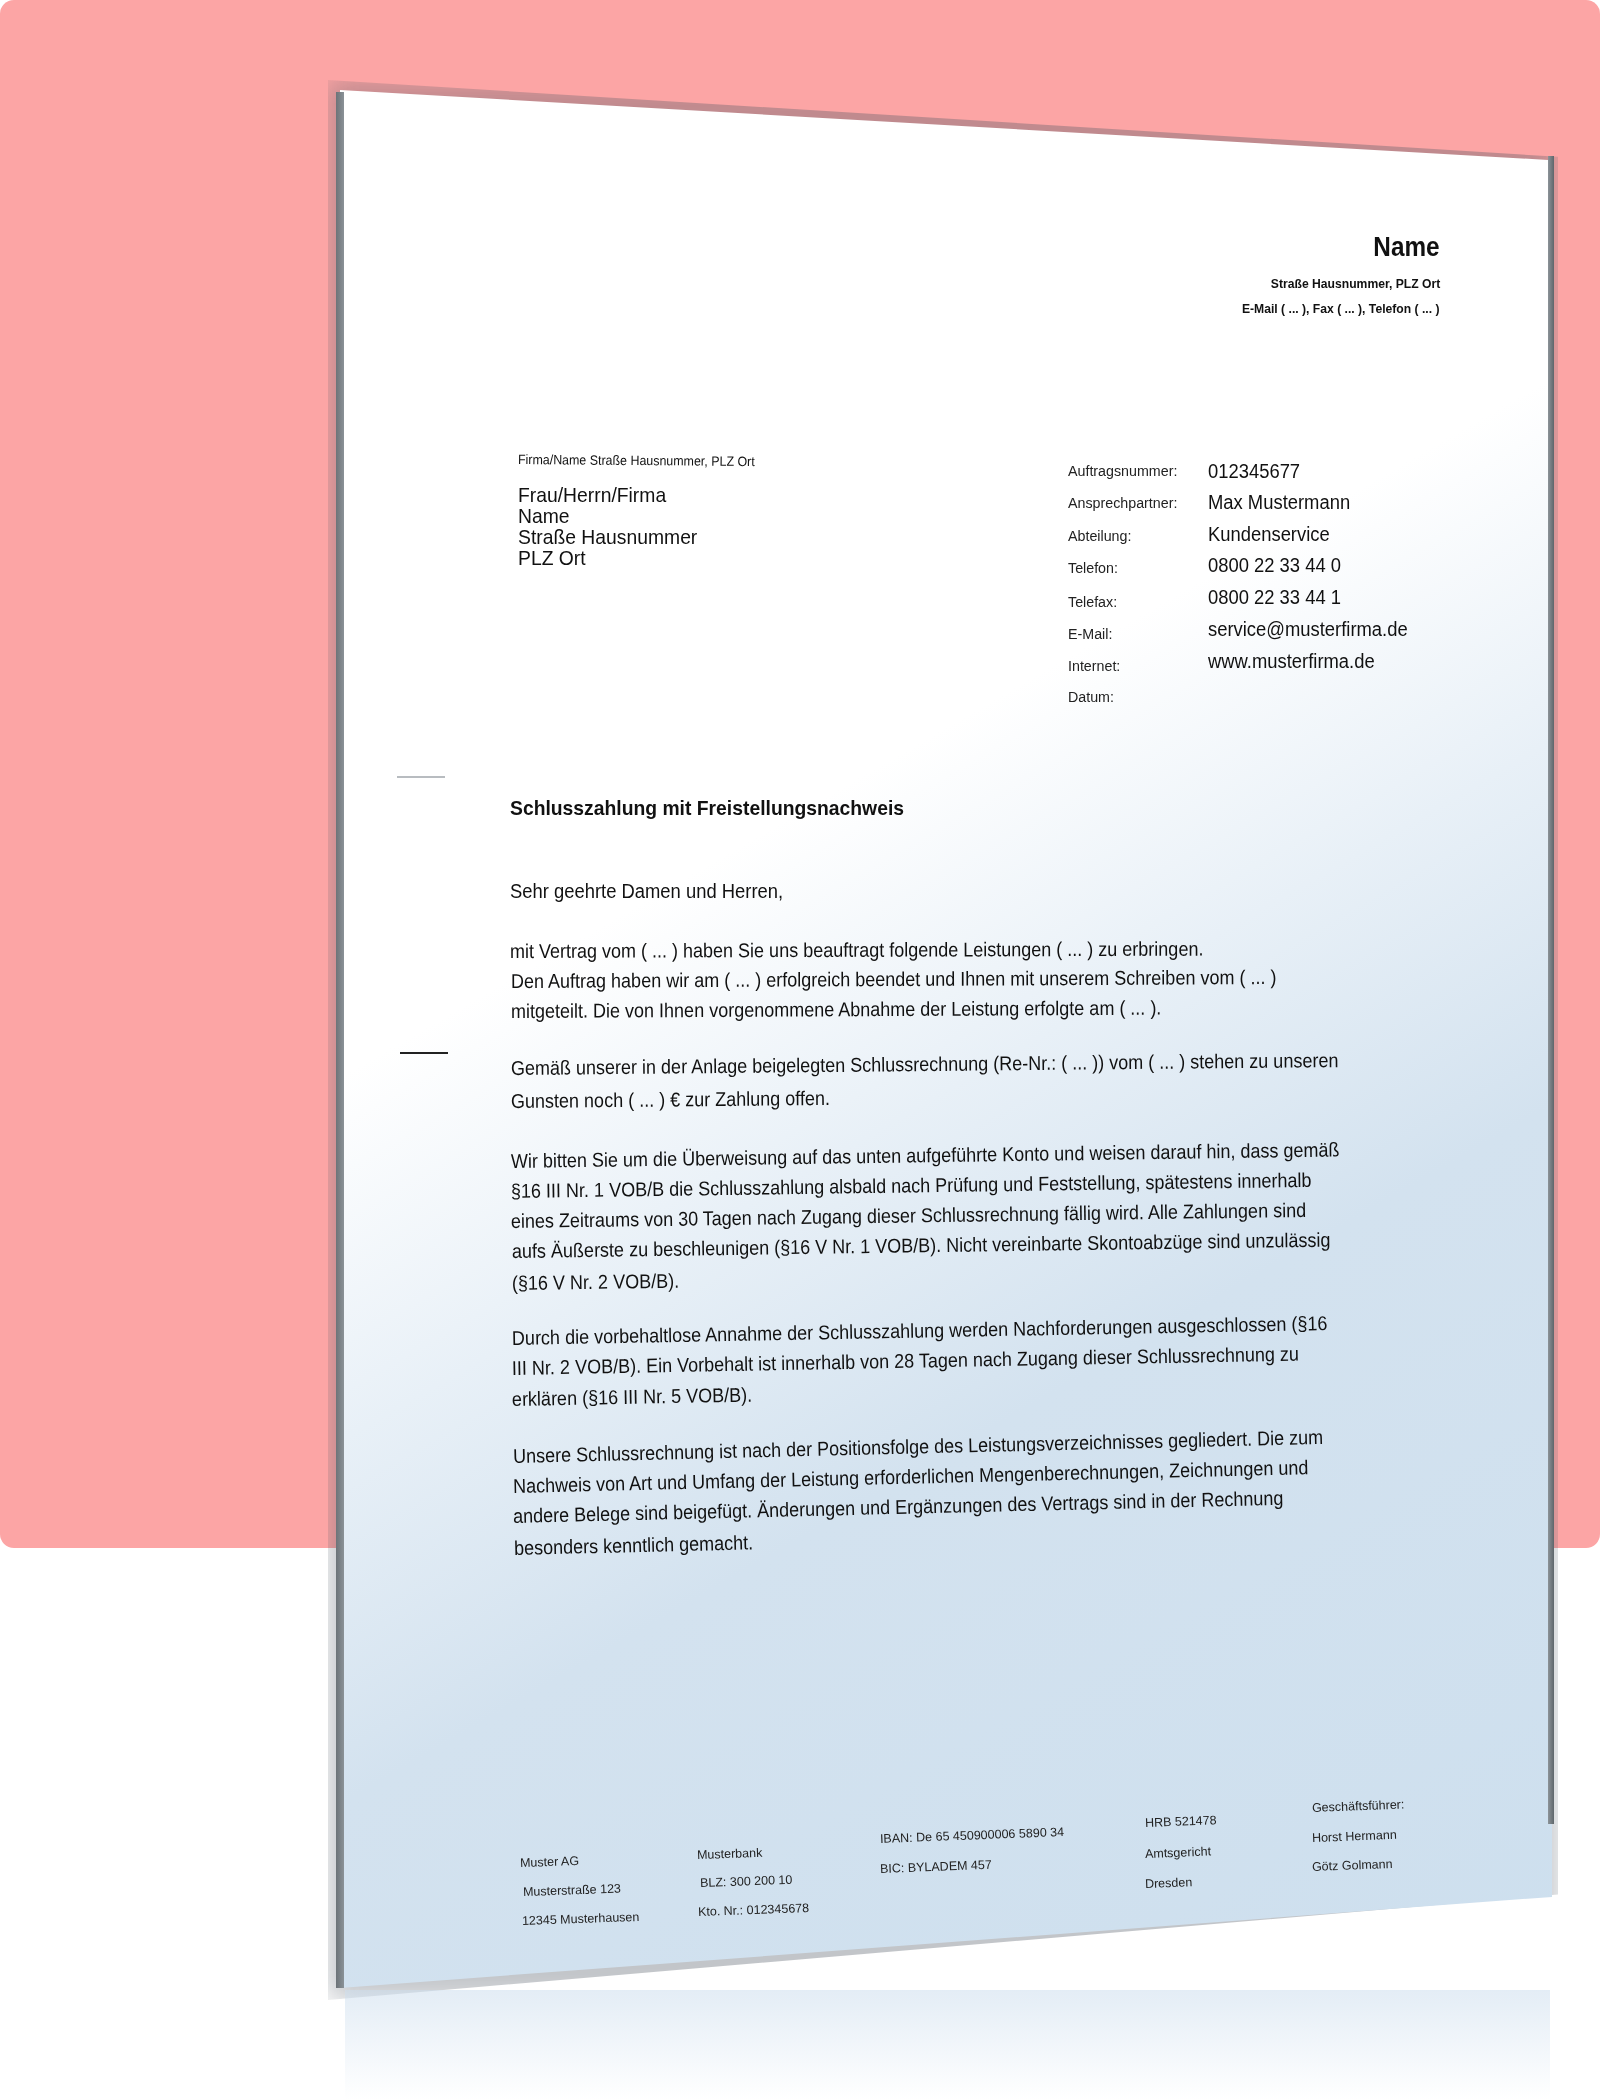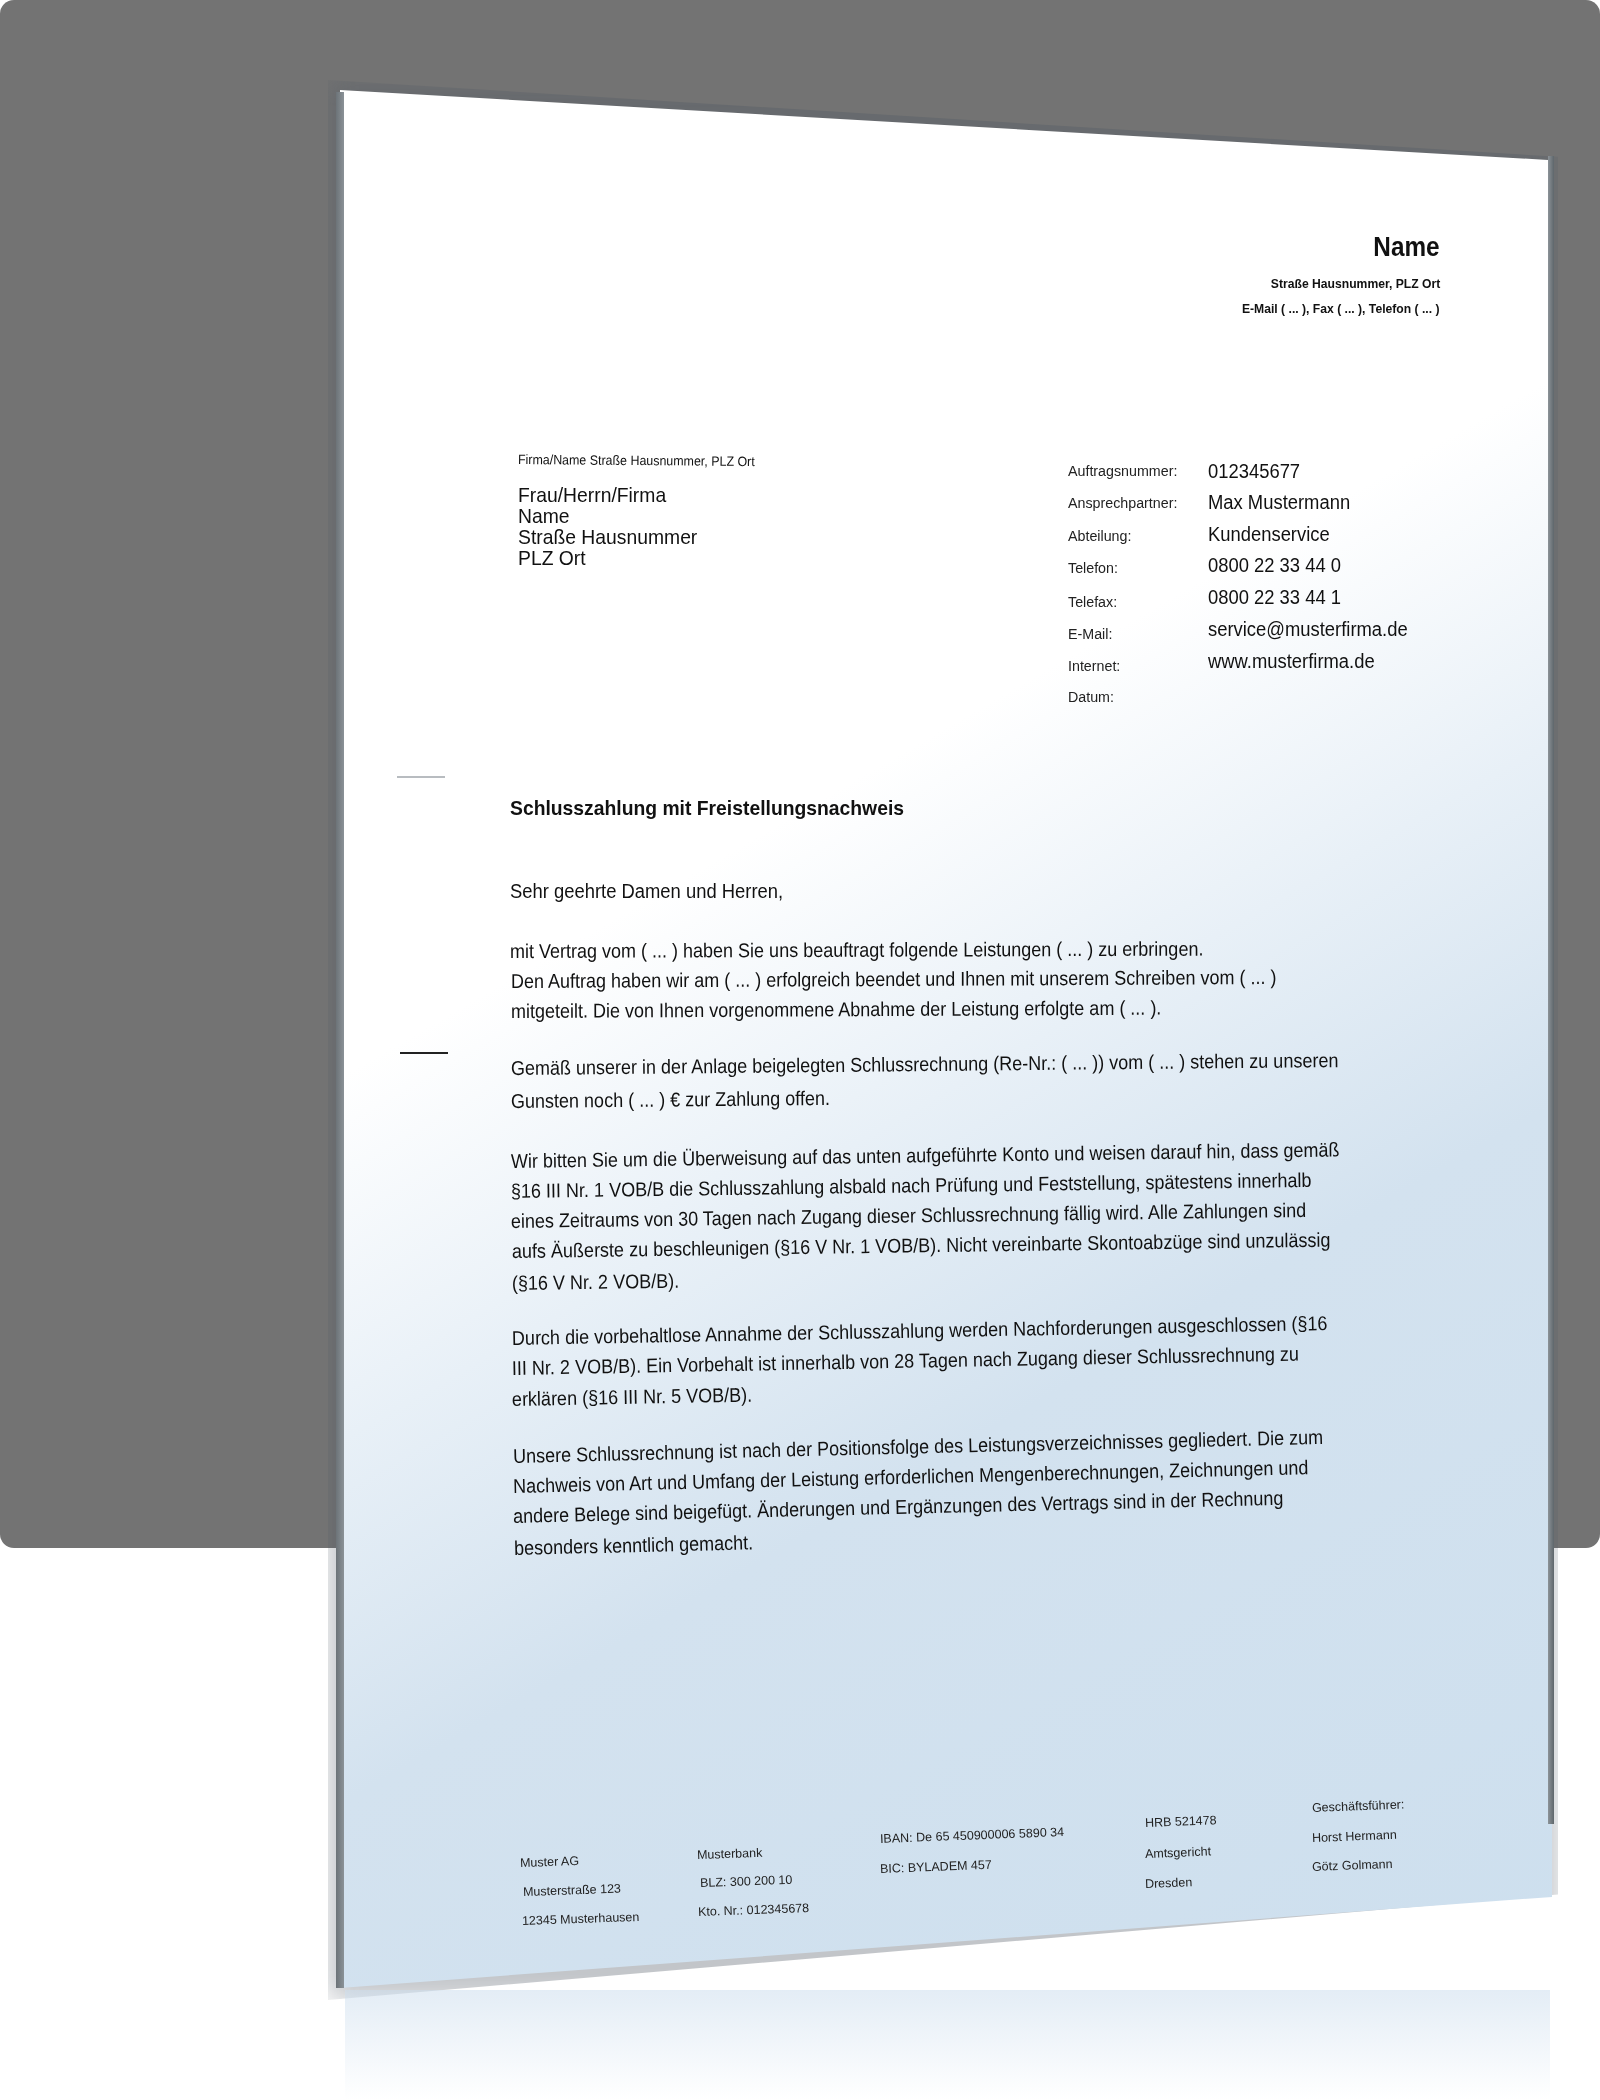--- a/index.html
+++ b/index.html
@@ -8,21 +8,21 @@
       width: 1600px;
       height: 2100px;
       background: #ffffff;
       overflow: hidden;
       font-family: "Liberation Sans", sans-serif;
     }
     .stage {
       position: relative;
       width: 1600px;
       height: 1548px;
-      background: #737373;
+      background: #fca5a5;
       border-radius: 14px;
     }
     
     .paper-wrap {
       position: absolute;
       left: 0; top: 0;
       width: 1600px; height: 2100px;
     }
     .paper-shadow {
       position: absolute;

